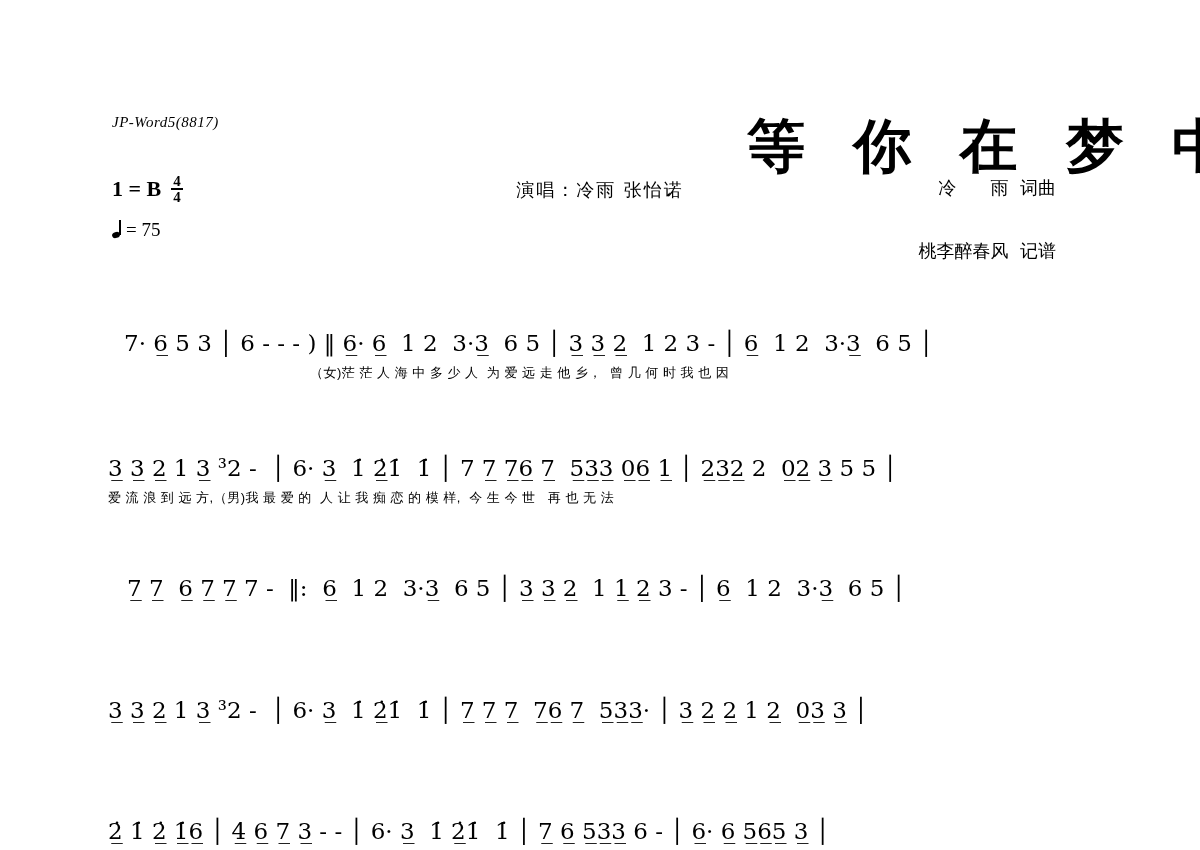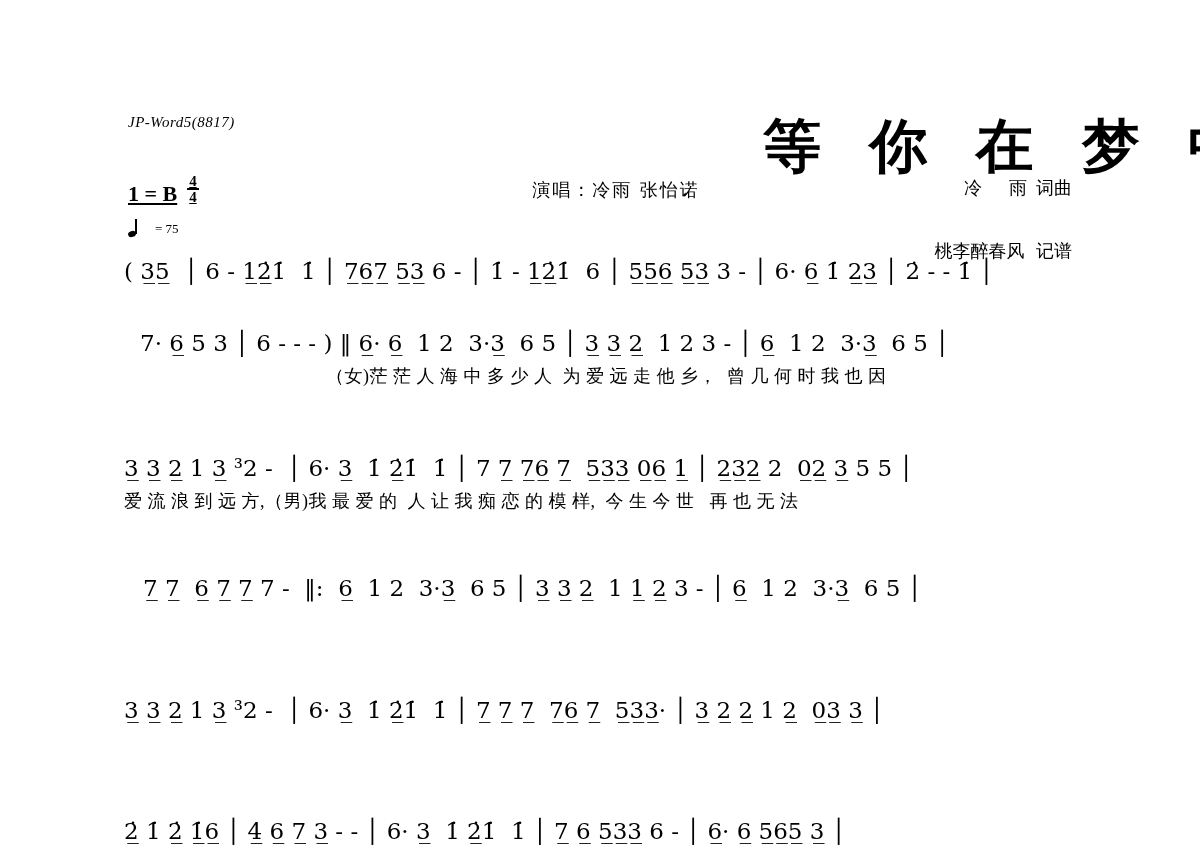--- a/index.html
+++ b/index.html
@@ -11,21 +11,21 @@
     width: 1200px;
     height: 850px;
     position: relative;
     overflow: hidden;
     font-family: "Liberation Serif", serif;
     color: #000000;
   }
 
   .sheet {
     position: absolute;
-    left: 16px; top: 0;
+    left: 0; top: 0;
     width: 1164px;
     height: 850px;
   }
 
   
   .doc-code {
     position: absolute;
     left: 112px;
     top: 114px;
     font-family: "Liberation Serif", serif;
@@ -60,56 +60,55 @@
   }
 
   .credit {
     position: absolute;
     right: 108px;
     font-family: "DejaVu Serif", serif;
     font-size: 18px;
     white-space: pre;
     text-align: right;
   }
-  .credit.c1 { top: 176px; font-family: Liberation Serif, serif; }
+  .credit.c1 { top: 176px; }
   .credit.c2 { top: 208px; margin-top: 31px; }
 
   
   .keyblock {
     position: absolute;
     left: 112px;
     top: 176px;
     font-family: "Liberation Serif", serif;
   }
   .key-line {
     font-size: 22px;
     font-weight: bold;
     display: flex;
-    align-items: flex-end;
+    align-items: flex-start;
     gap: 6px;
-    text-decoration: underline;
   }
   .meter {
     display: inline-block;
     font-size: 15px;
     font-weight: bold;
     line-height: 0.95;
     text-align: center;
     margin-left: 4px;
     transform: translateY(-2px);
   }
   .meter .num { display: block; border-bottom: 2px solid #000; padding: 0 2px; }
   .meter .den { display: block; padding: 0 2px; }
 
   .tempo-line {
     margin-top: 12px;
-    font-size: 13px;
+    font-size: 19px;
     display: flex;
     align-items: center;
-    gap: 16px;
+    gap: 3px;
   }
   .quarter-note {
     display: inline-block;
     position: relative;
     width: 11px;
     height: 20px;
   }
   .quarter-note::before {
     content: "";
     position: absolute;
@@ -134,22 +133,22 @@
     width: 984px;
   }
   .notes {
     font-family: "DejaVu Serif", serif;
     font-size: 23px;
     white-space: pre;
     letter-spacing: 0px;
     line-height: 1.15;
   }
   .lyrics {
-    font-family: Liberation Serif, serif;
-    font-size: 18px;
+    font-family: Liberation Sans, sans-serif;
+    font-size: 13px;
     white-space: pre;
     letter-spacing: 0.5px;
     margin-top: 8px;
   }
   .lyrics.indent-a { padding-left: 186px; }
 
   
   .r1 { top: 258px; }
   .r2 { top: 330px; margin-left: 16px; }
   .r3 { top: 455px; }
@@ -178,23 +177,20 @@
         <span class="num">4</span>
         <span class="den">4</span>
       </span>
     </div>
     <div class="tempo-line">
       <span class="quarter-note"></span>
       <span>= 75</span>
     </div>
   </div>
 
-  <div class="row r1">
-    <div class="notes">( 3̲5̲  │ 6 - 1̲2̲̇1̇  1̇ │ 7̲6̲7̲ 5̲3̲ 6 - │ 1̇ - 1̲2̲̇1̇  6 │ 5̲5̲6̲ 5̲3̲ 3 - │ 6· 6̲ 1̇ 2̲3̲ │ 2̇ - - 1̇ │</div>
-  </div>
 
   <div class="row r2">
     <div class="notes">7· 6̲ 5 3 │ 6 - - - ) ‖ 6̲· 6̲  1 2  3·3̲  6 5 │ 3̲ 3̲ 2̲  1 2 3 - │ 6̲  1 2  3·3̲  6 5 │</div>
     <div class="lyrics indent-a">（女)茫 茫 人 海 中 多 少 人  为 爱 远 走 他 乡，  曾 几 何 时 我 也 因</div>
   </div>
 
   <div class="row r3">
     <div class="notes">3̲ 3̲ 2̲ 1 3̲ ³2 -  │ 6· 3̲  1̇ 2̲̇1̇  1̇ │ 7 7̲ 7̲6̲ 7̲  5̲3̲3̲ 0̲6̲ 1̲ │ 2̲3̲2̲ 2  0̲2̲ 3̲ 5 5 │</div>
     <div class="lyrics">爱 流 浪 到 远 方,（男)我 最 爱 的  人 让 我 痴 恋 的 模 样,  今 生 今 世   再 也 无 法</div>
   </div>

